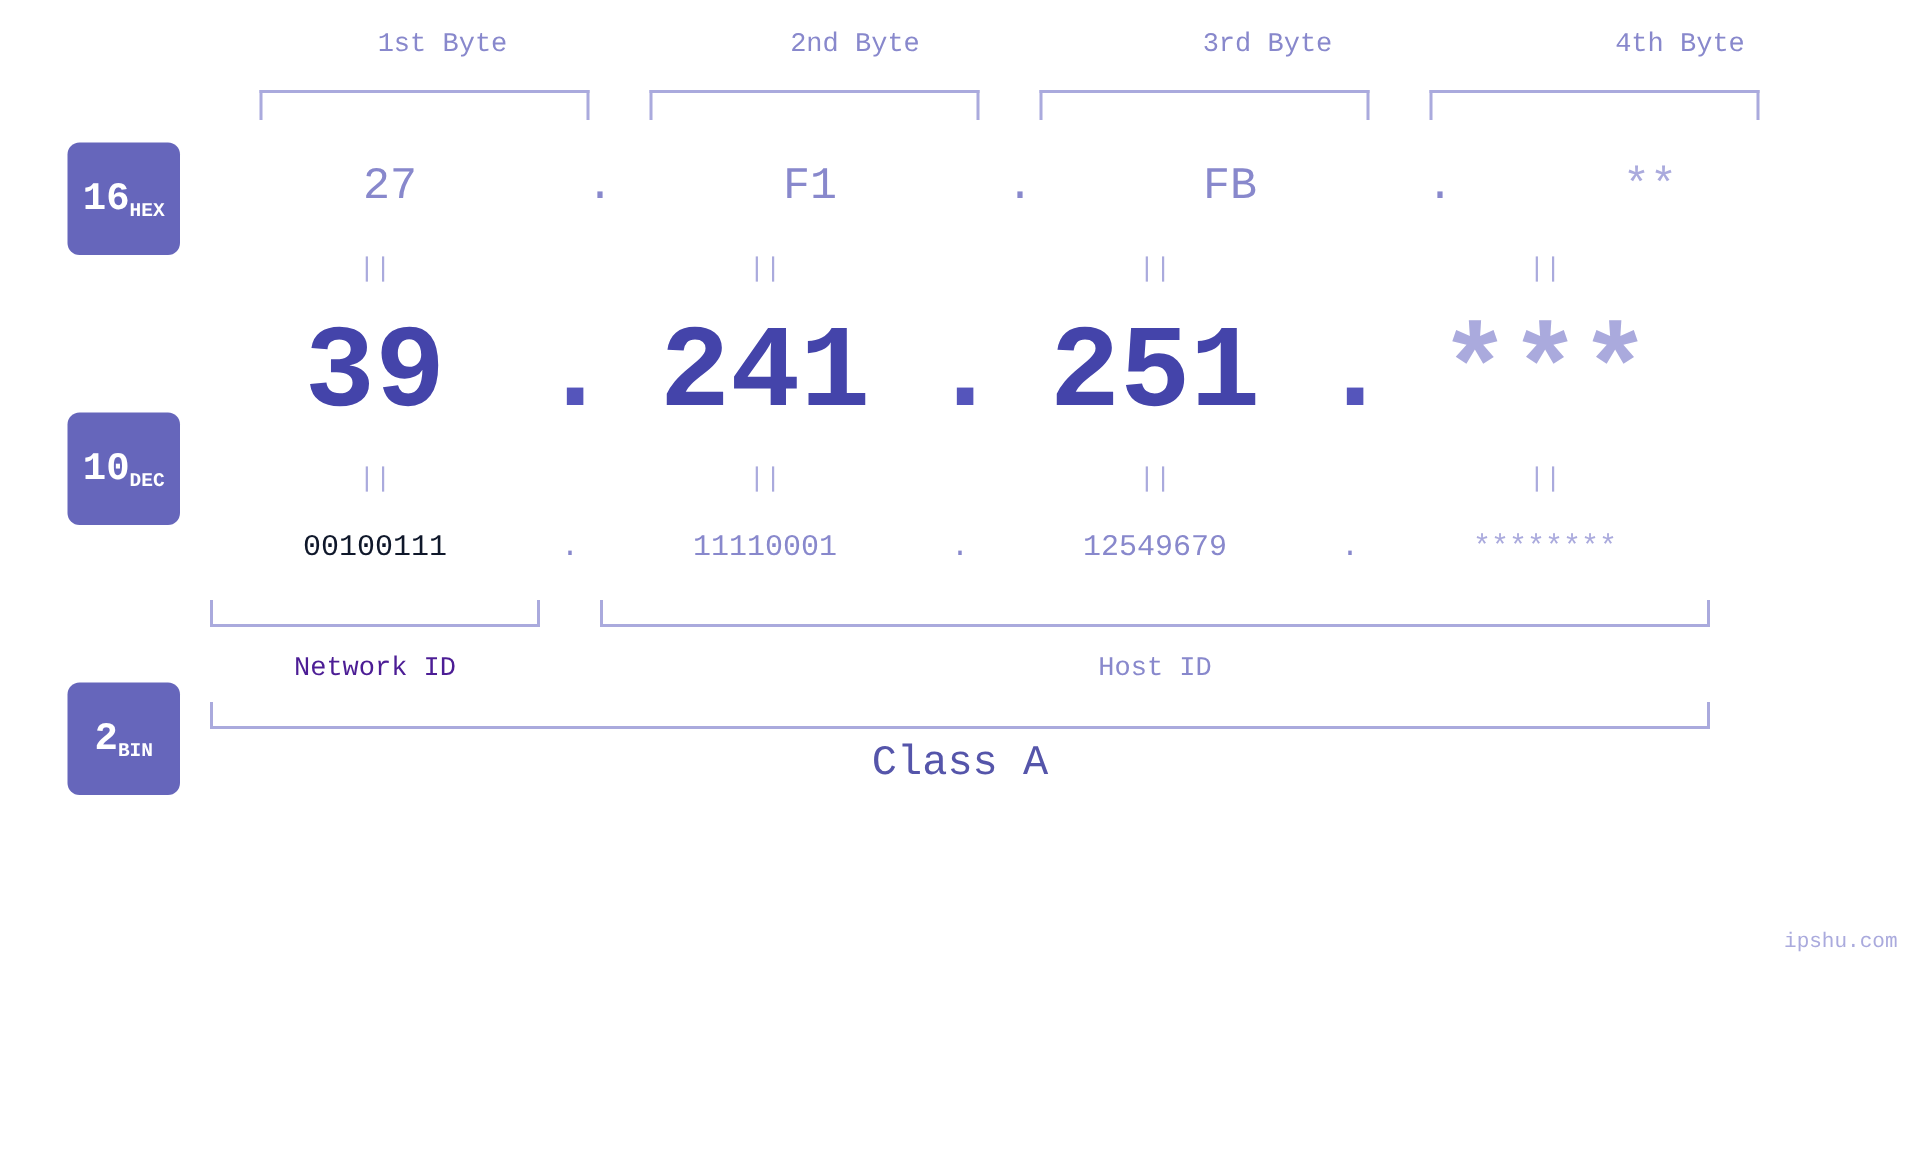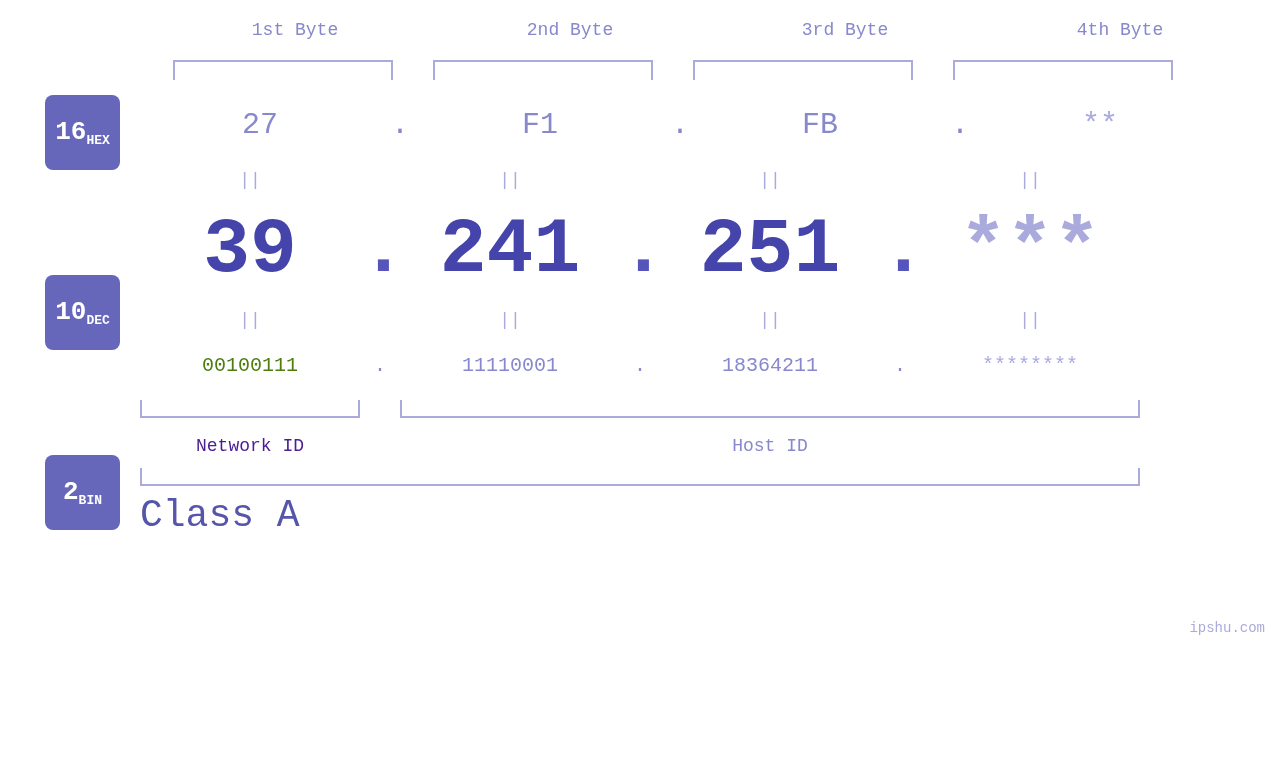--- a/index.html
+++ b/index.html
@@ -164,25 +164,25 @@
         <div style="width:220px; text-align:center; font-size:18px; color:#aaaadd;">||</div>
         <div style="width:40px;"></div>
         <div style="width:220px; text-align:center; font-size:18px; color:#aaaadd;">||</div>
         <div style="width:40px;"></div>
         <div style="width:220px; text-align:center; font-size:18px; color:#aaaadd;">||</div>
         <div style="width:40px;"></div>
         <div style="width:220px; text-align:center; font-size:18px; color:#aaaadd;">||</div>
       </div>
 
       <div style="display:flex; align-items:center; height:60px;">
-        <div style="width:220px; text-align:center; font-size:20px; color:#4d7c0f; font-family:'Courier New',monospace;">00100111</div>
+        <div style="width:220px; text-align:center; font-size:20px; color:#0f172a; font-family:'Courier New',monospace;">00100111</div>
         <div style="width:40px; text-align:center; font-size:20px; color:#8888cc;">.</div>
         <div style="width:220px; text-align:center; font-size:20px; color:#8888cc; font-family:'Courier New',monospace;">11110001</div>
         <div style="width:40px; text-align:center; font-size:20px; color:#8888cc;">.</div>
-        <div style="width:220px; text-align:center; font-size:20px; color:#8888cc; font-family:'Courier New',monospace;">18364211</div>
+        <div style="width:220px; text-align:center; font-size:20px; color:#8888cc; font-family:'Courier New',monospace;">12549679</div>
         <div style="width:40px; text-align:center; font-size:20px; color:#8888cc;">.</div>
         <div style="width:220px; text-align:center; font-size:20px; color:#aaaadd; font-family:'Courier New',monospace;">********</div>
       </div>
 
       <div style="display:flex; align-items:flex-start; height:25px; margin-top:5px;">
         <div style="width:220px; height:18px; border-bottom:2px solid #aaaadd; border-left:2px solid #aaaadd; border-right:2px solid #aaaadd;"></div>
         <div style="width:40px;"></div>
 
         <div style="width:740px; height:18px; border-bottom:2px solid #aaaadd; border-left:2px solid #aaaadd; border-right:2px solid #aaaadd;"></div>
       </div>
@@ -190,20 +190,20 @@
       <div style="display:flex; align-items:center; height:35px; margin-top:3px;">
         <div style="width:220px; text-align:center; font-size:18px; color:#4c1d95; font-family:'Courier New',monospace;">Network ID</div>
         <div style="width:40px;"></div>
         <div style="width:740px; text-align:center; font-size:18px; color:#8888cc; font-family:'Courier New',monospace;">Host ID</div>
       </div>
 
       <div style="margin-top:5px;">
         <div style="width:1000px; height:18px; border-bottom:2px solid #aaaadd; border-left:2px solid #aaaadd; border-right:2px solid #aaaadd;"></div>
       </div>
 
-      <div style="width:1000px; font-size:38px; color:#5555aa; font-family:'Courier New',monospace; margin-top:8px;">Class A</div>
+      <div style="width:1000px; text-align:center; font-size:28px; color:#5555aa; font-family:'Courier New',monospace; margin-top:8px;">Class A</div>
 
     </div>
   </div>
 
   <div class="site-label">ipshu.com</div>
 
 </div>
 
 </body></html>

